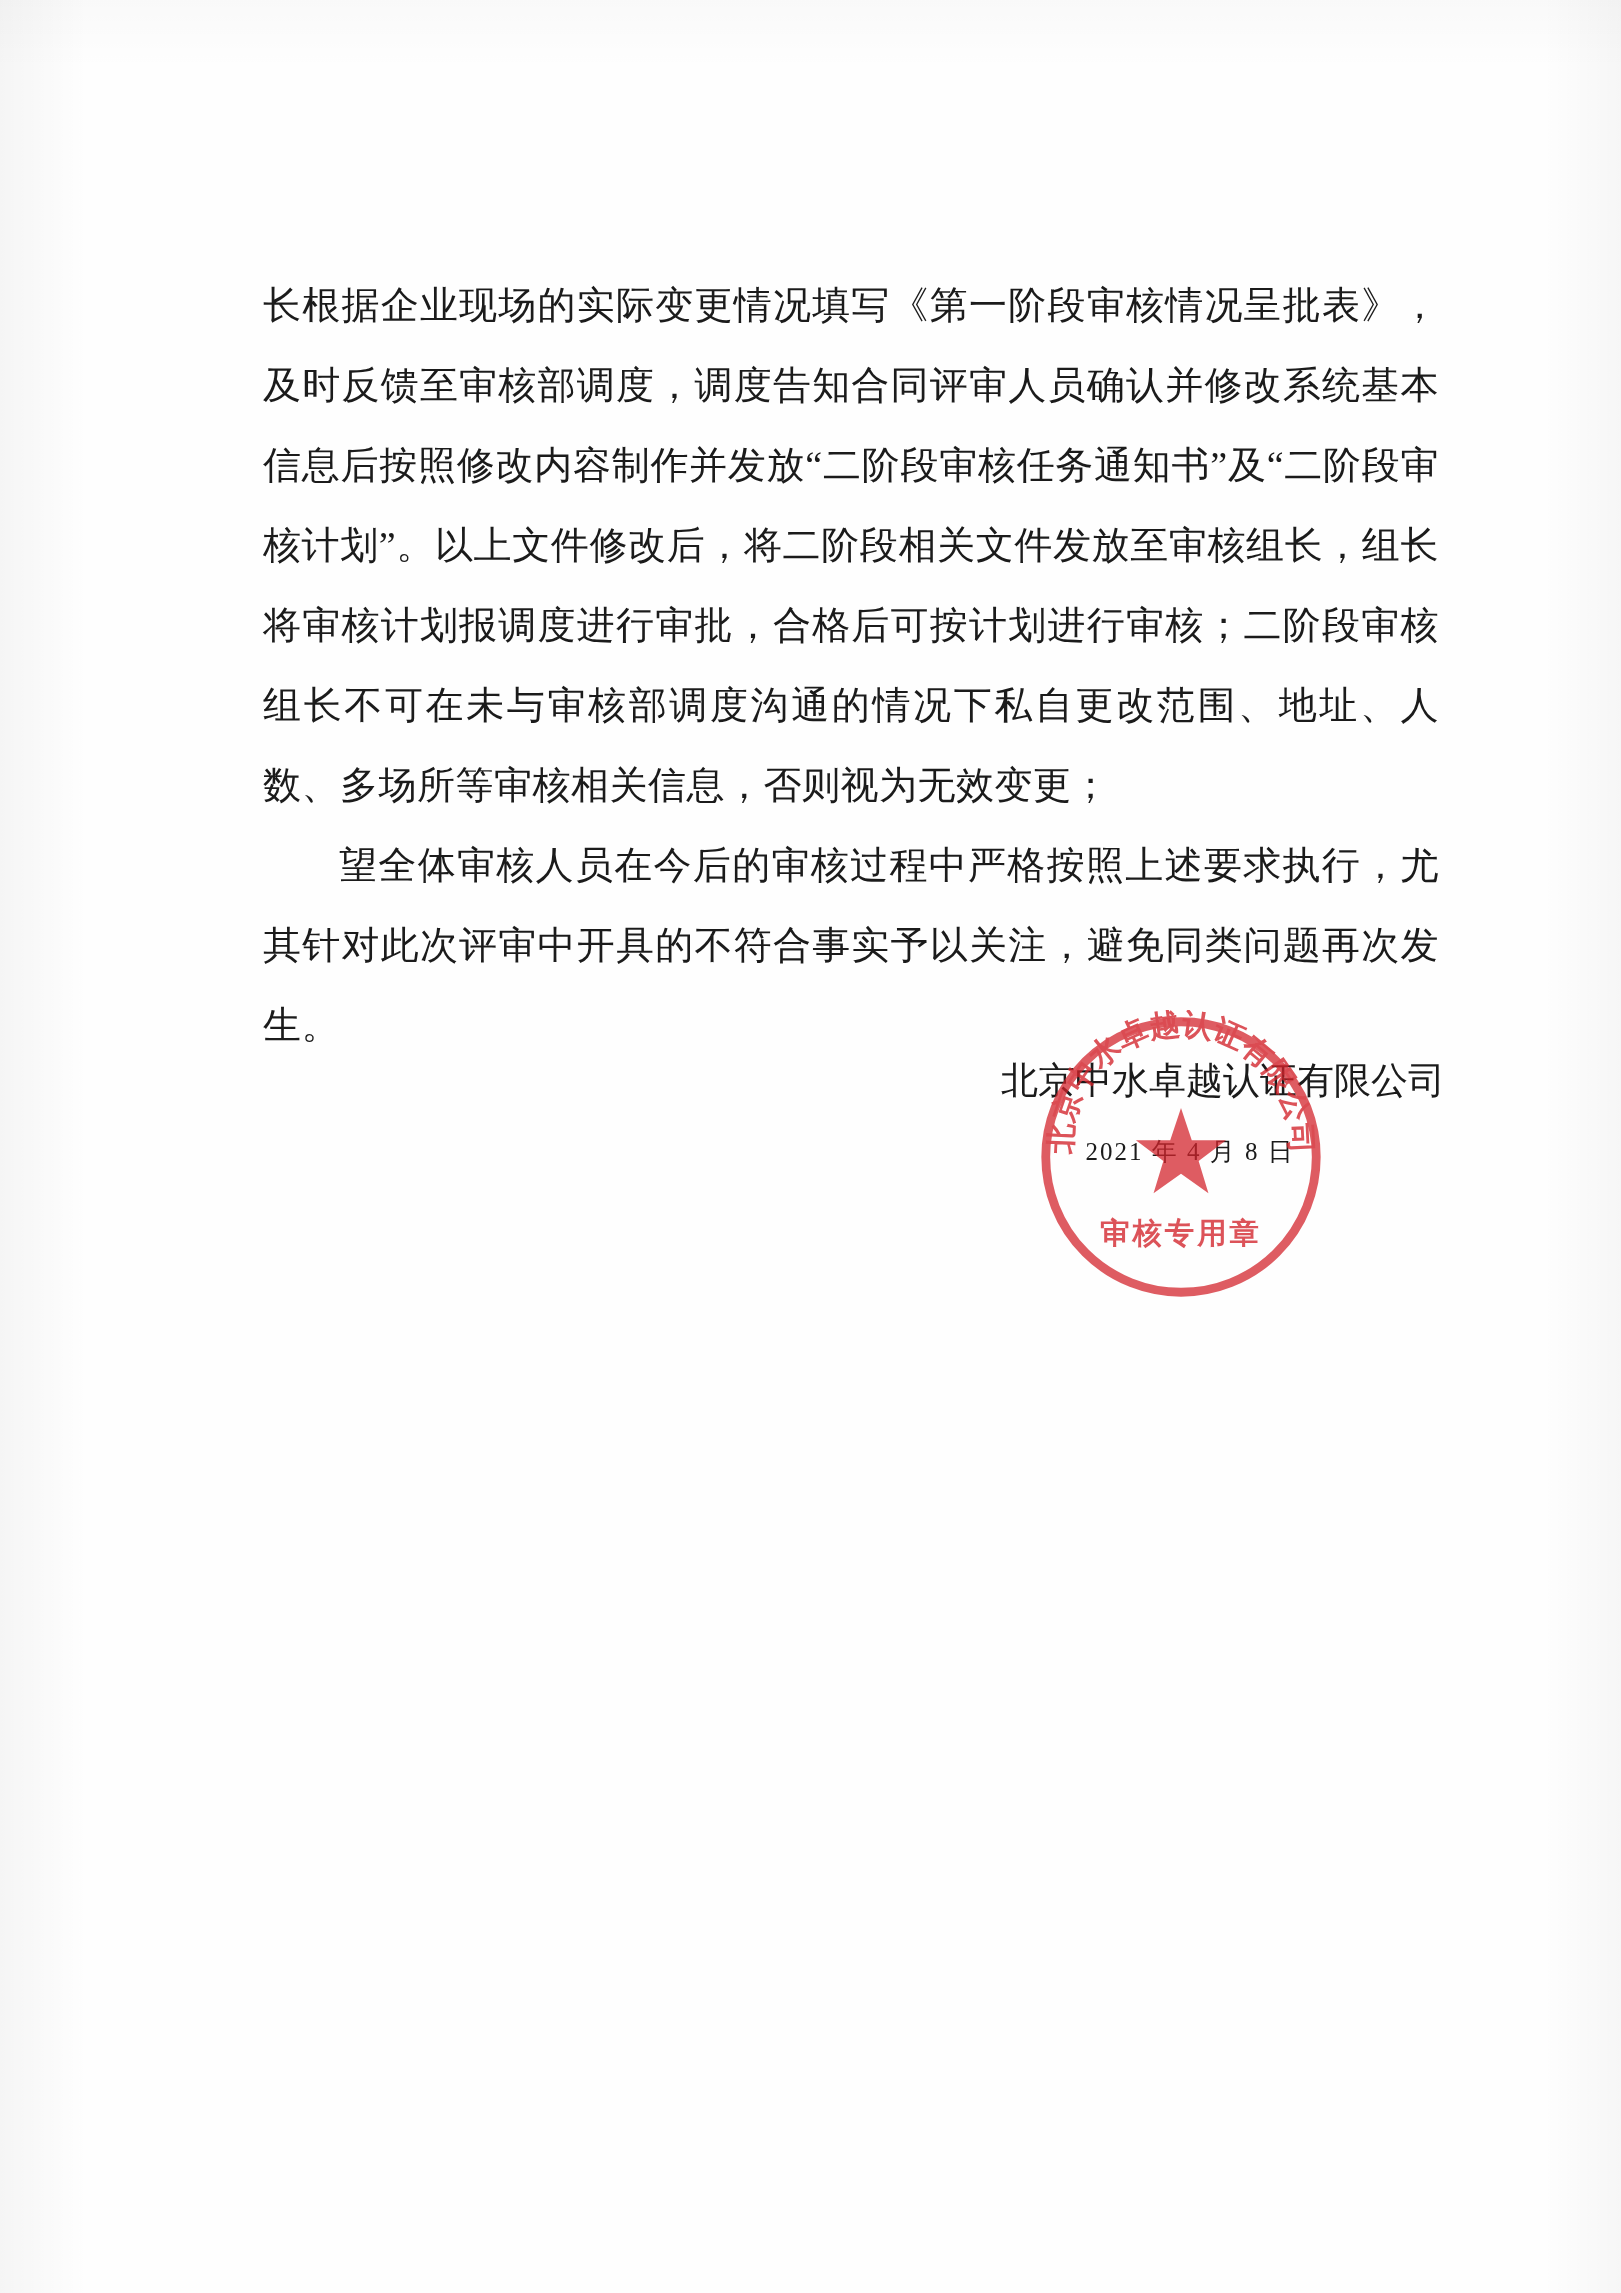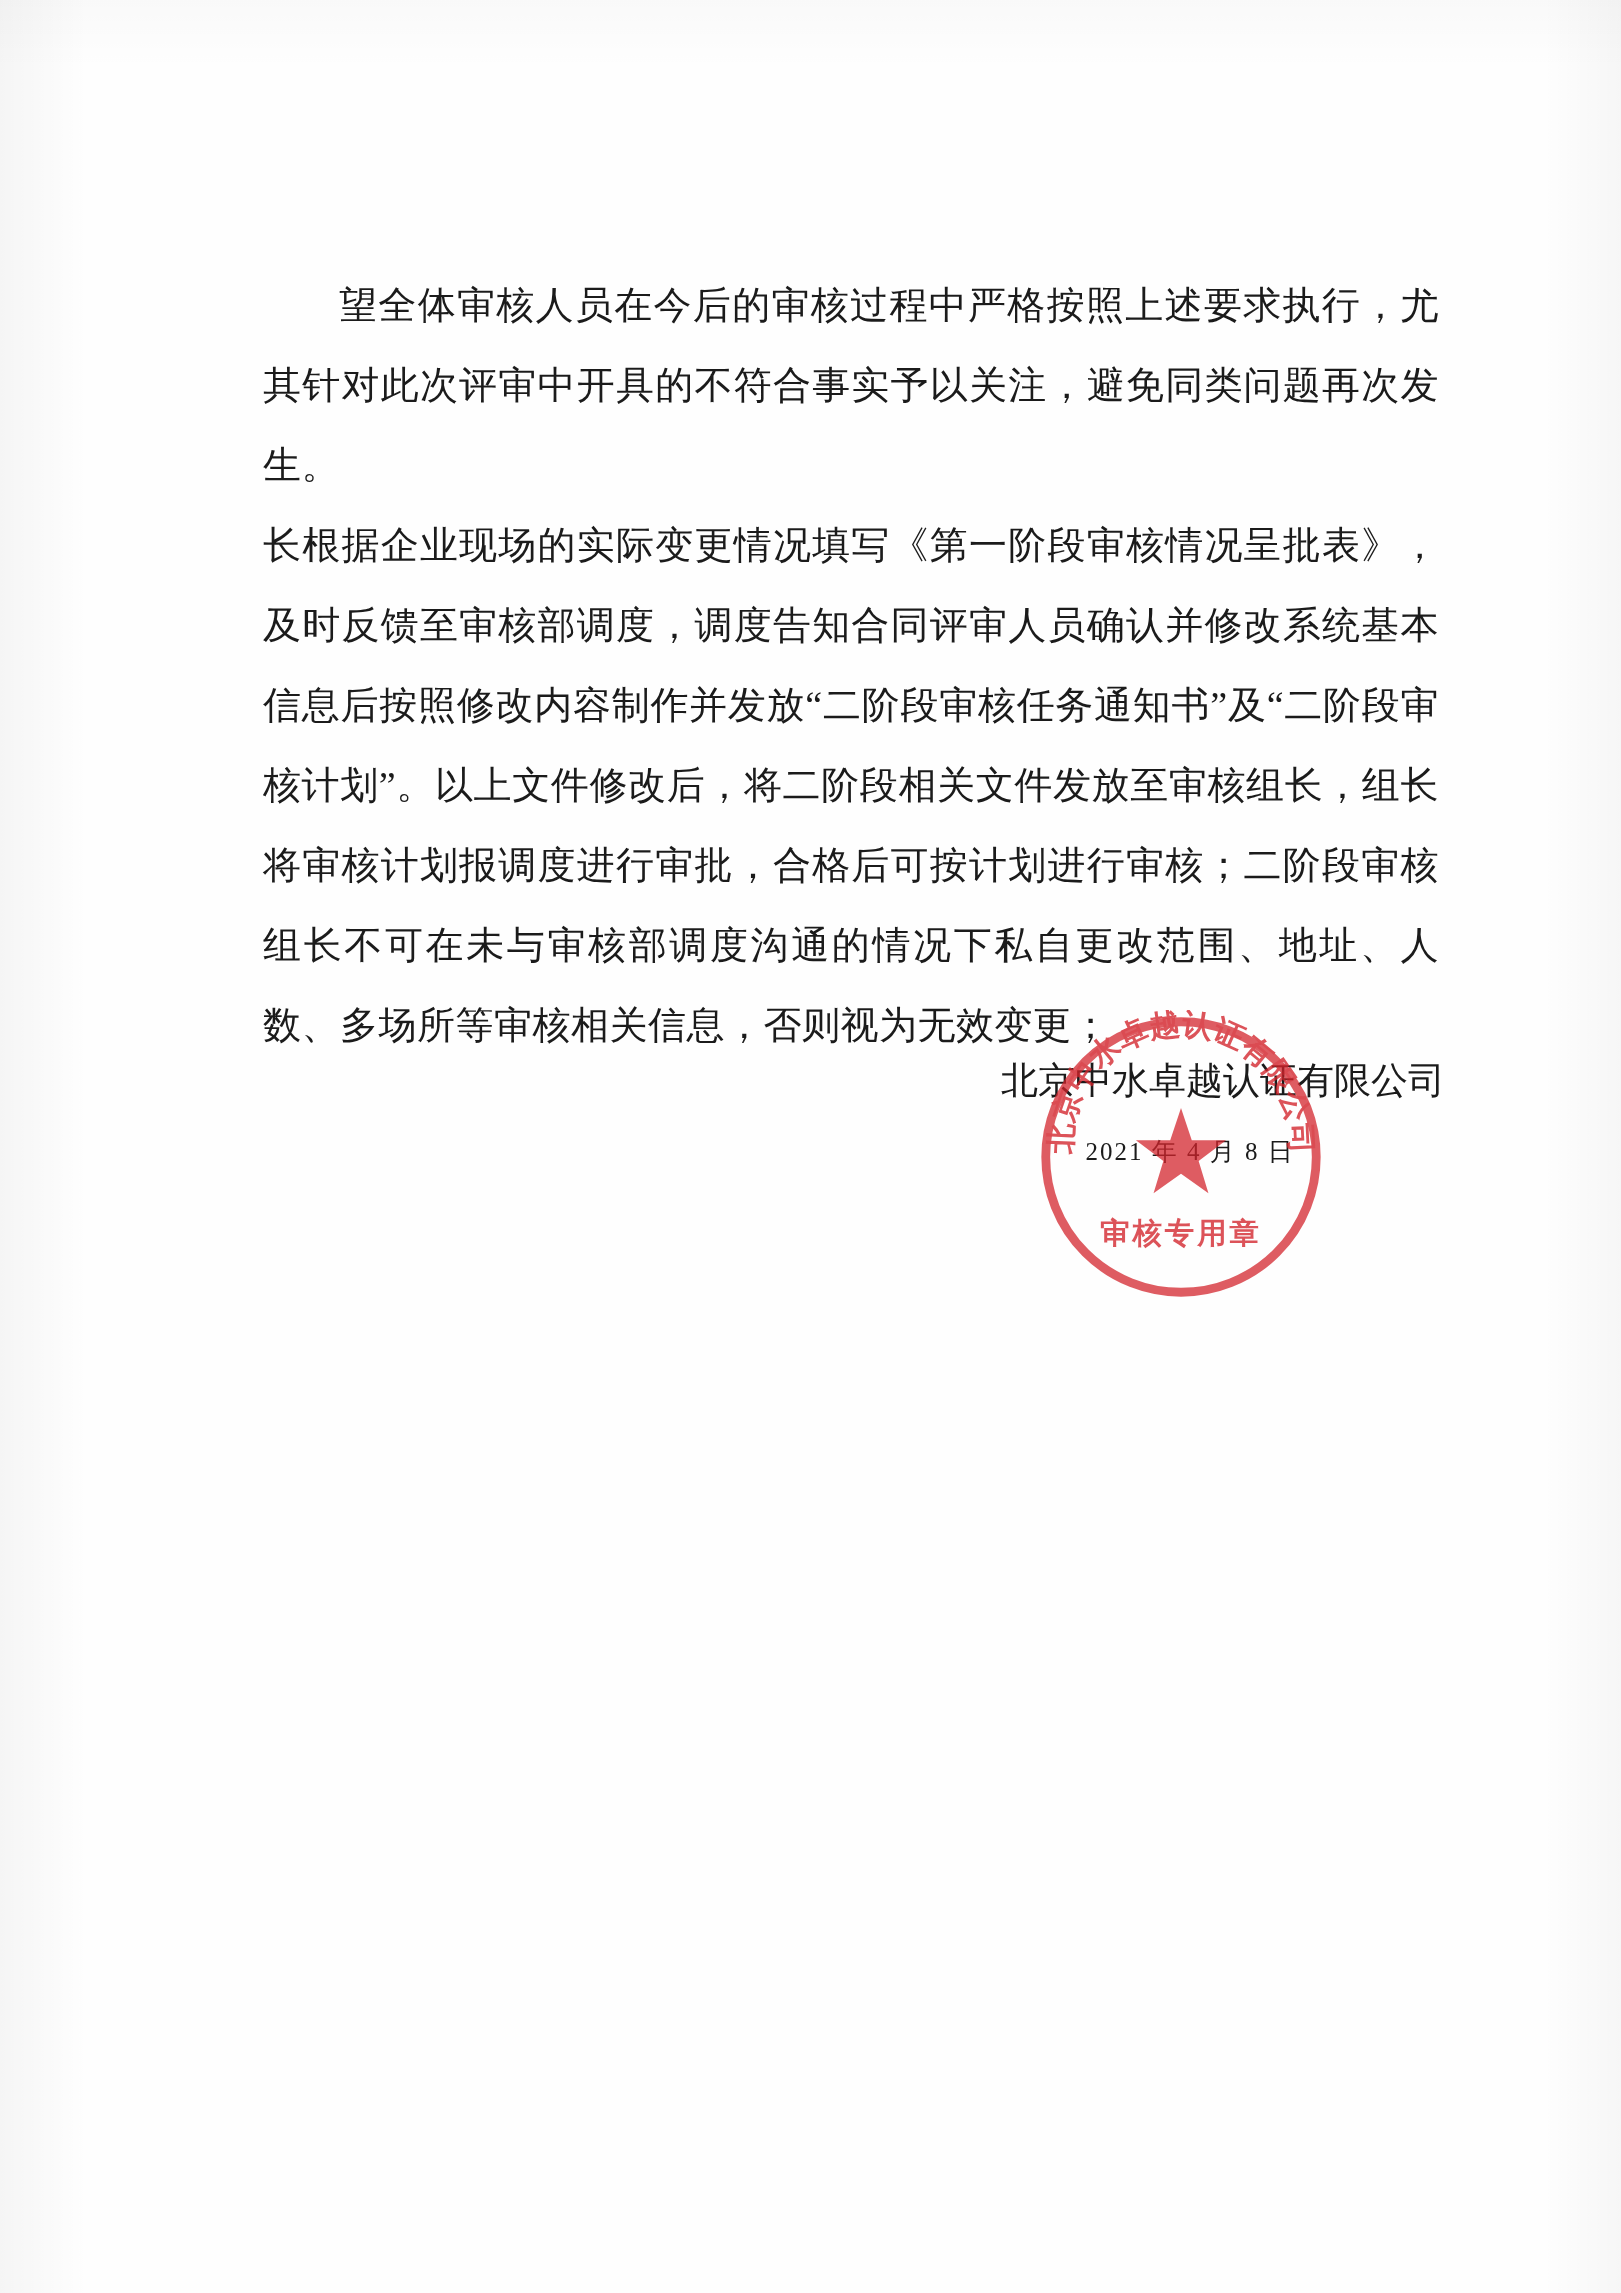--- a/index.html
+++ b/index.html
@@ -95,22 +95,22 @@
     font-weight: bold;
     letter-spacing: 3px;
   }
 </style>
 </head>
 <body>
 
 <div class="page">
 
   <div class="doc-body">
+    <p class="para">长根据企业现场的实际变更情况填写《第一阶段审核情况呈批表》，及时反馈至审核部调度，调度告知合同评审人员确认并修改系统基本信息后按照修改内容制作并发放“二阶段审核任务通知书”及“二阶段审核计划”。以上文件修改后，将二阶段相关文件发放至审核组长，组长将审核计划报调度进行审批，合格后可按计划进行审核；二阶段审核组长不可在未与审核部调度沟通的情况下私自更改范围、地址、人数、多场所等审核相关信息，否则视为无效变更；</p>
     <p class="para indent">望全体审核人员在今后的审核过程中严格按照上述要求执行，尤其针对此次评审中开具的不符合事实予以关注，避免同类问题再次发生。</p>
-    <p class="para">长根据企业现场的实际变更情况填写《第一阶段审核情况呈批表》，及时反馈至审核部调度，调度告知合同评审人员确认并修改系统基本信息后按照修改内容制作并发放“二阶段审核任务通知书”及“二阶段审核计划”。以上文件修改后，将二阶段相关文件发放至审核组长，组长将审核计划报调度进行审批，合格后可按计划进行审核；二阶段审核组长不可在未与审核部调度沟通的情况下私自更改范围、地址、人数、多场所等审核相关信息，否则视为无效变更；</p>
   </div>
 
   <div class="signature-block">
     <div class="sig-line">北京中水卓越认证有限公司</div>
     <div class="sig-date">2021 年 4 月 8 日</div>
   </div>
 
   <div class="seal">
     <svg viewBox="0 0 300 300" xmlns="http://www.w3.org/2000/svg" aria-hidden="true">
       <defs>

